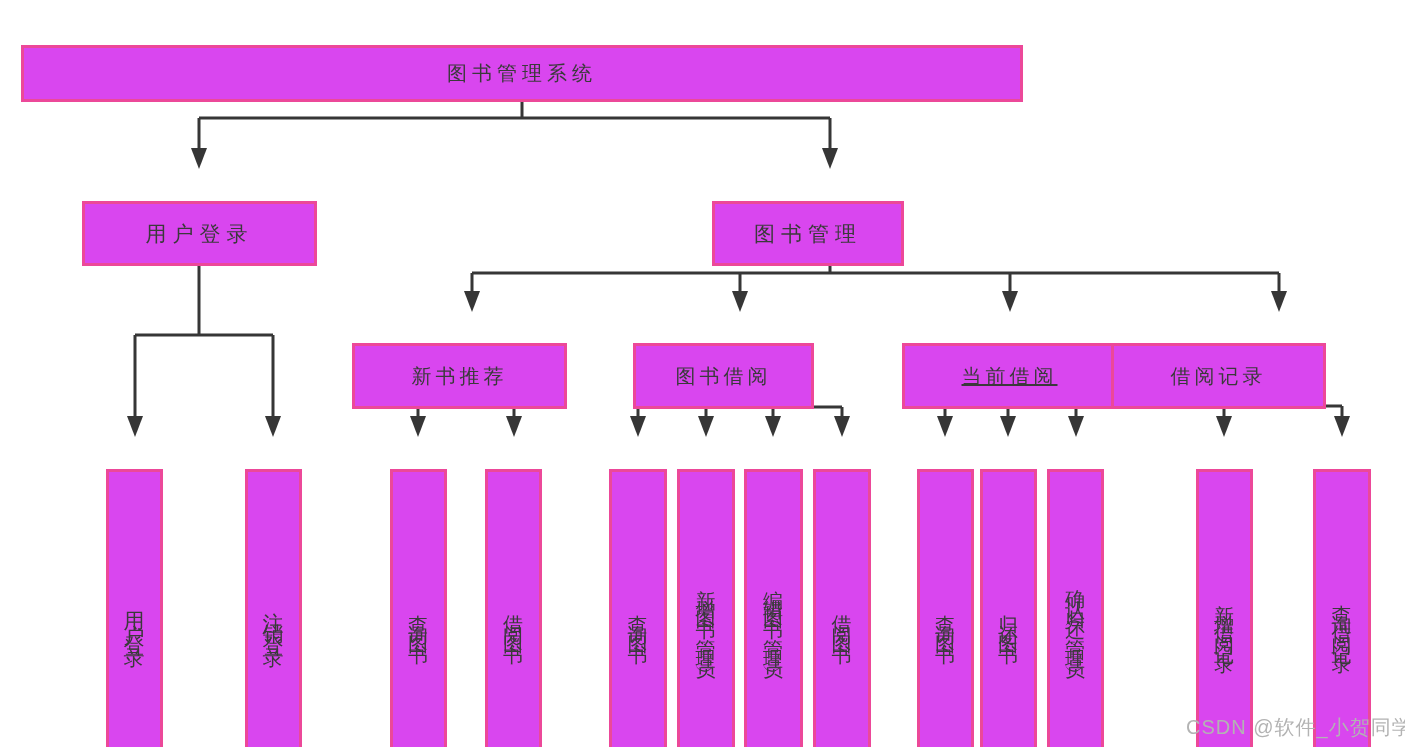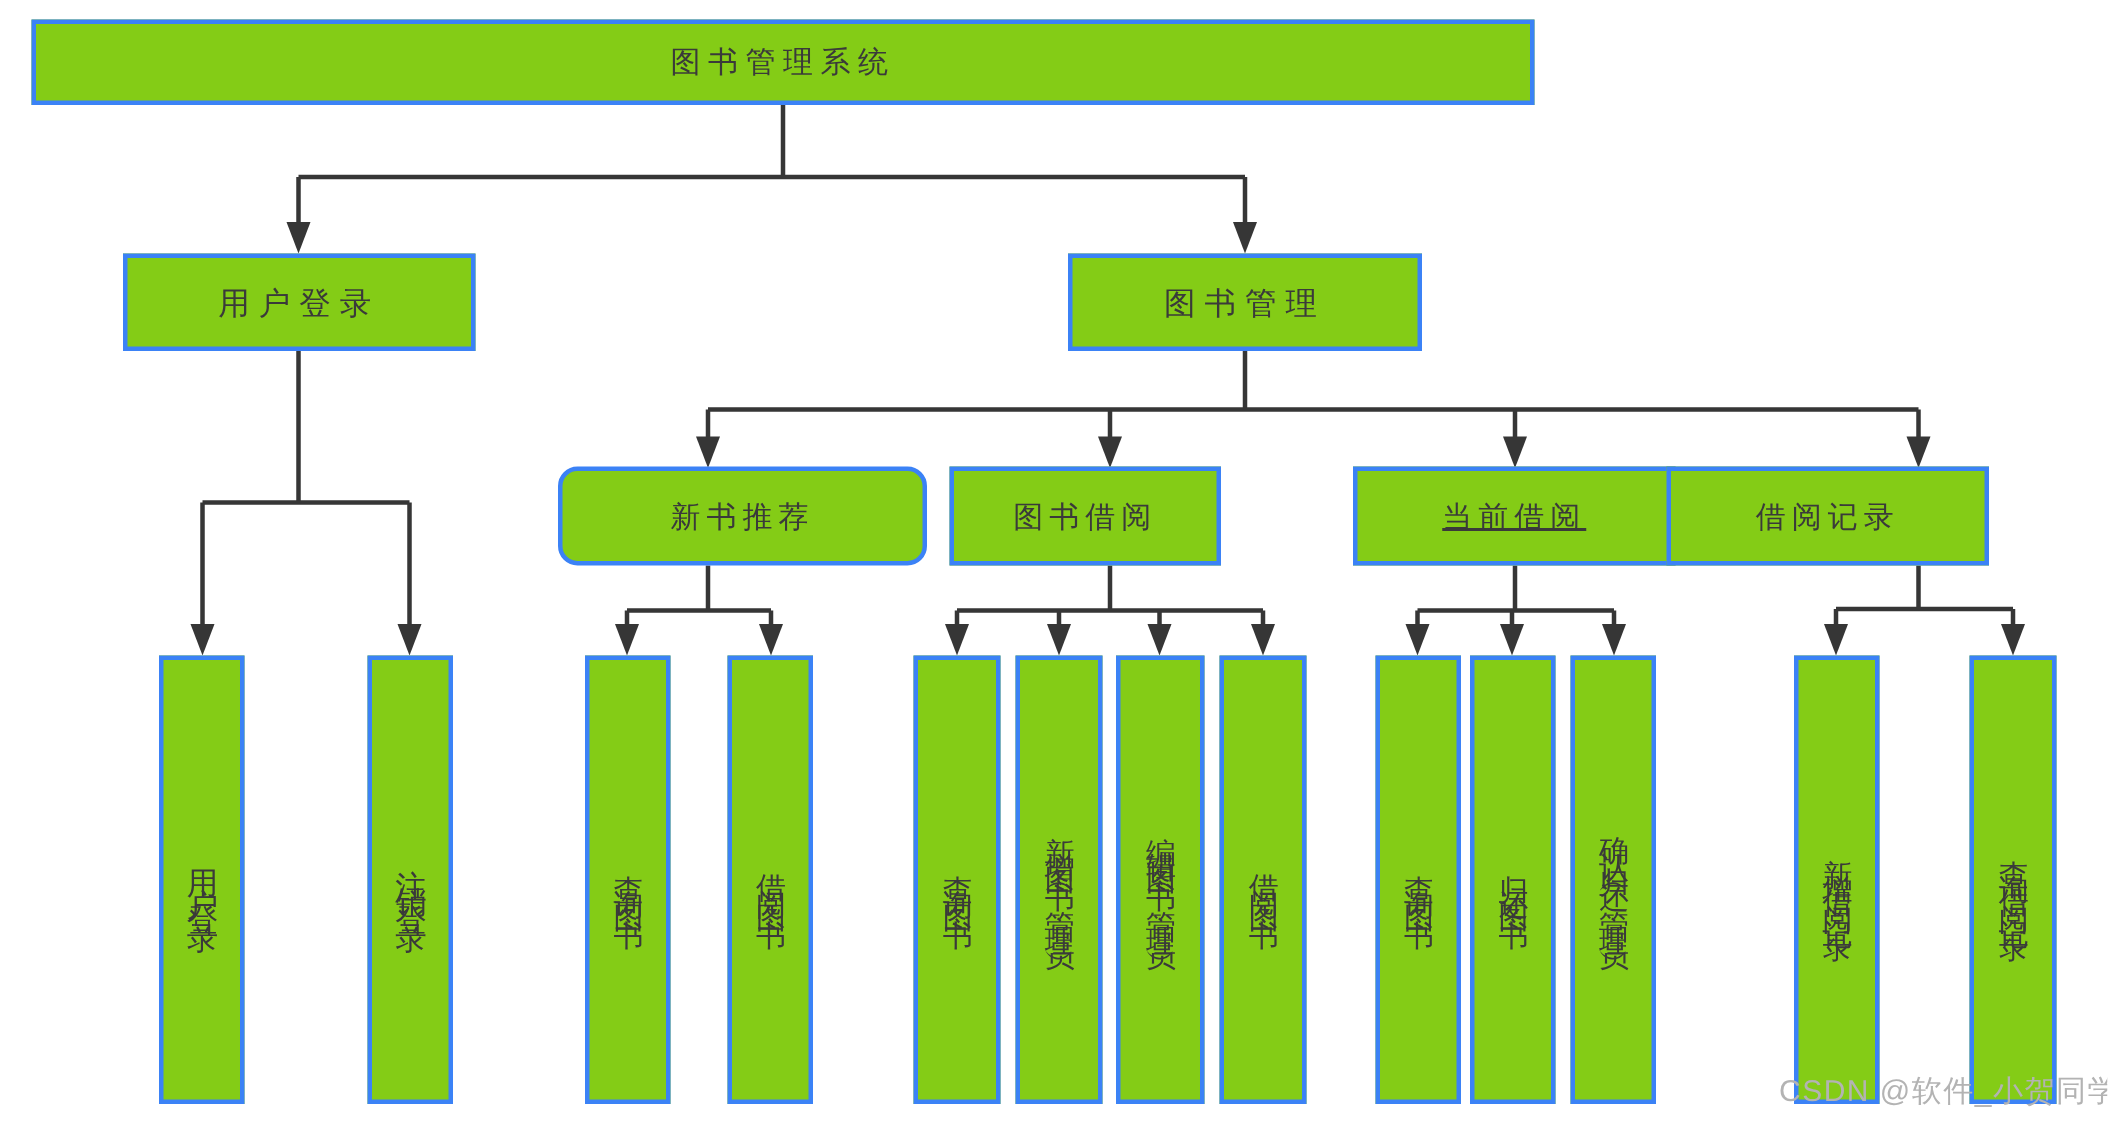--- a/index.html
+++ b/index.html
@@ -2,29 +2,29 @@
 <html><head>
 <meta charset="utf-8">
 <style>
   html,body{margin:0;padding:0;background:#fff;}
   .stage{
     position:relative;width:1405px;height:747px;background:#fff;
     font-family:"Liberation Sans","DejaVu Sans",sans-serif;color:#3a3a3a;overflow:hidden;
   }
   .wires{position:absolute;left:0;top:0;z-index:1;}
   .node{
-    position:absolute;background:#84cc16;border:3px solid #3b82f6;box-sizing:border-box;
-    display:flex;align-items:center;justify-content:center;z-index:2;
+    position:absolute;background:#d946ef;border:3px solid #ec4899;box-sizing:border-box;
+    display:flex;align-items:center;justify-content:center;z-index:2;margin-top:32px;
   }
   .root{left:21px;top:13px;width:1002px;height:57px;font-size:20px;letter-spacing:5px;}
   .l2{top:169px;height:65px;font-size:21px;letter-spacing:6px;}
   .l2a{left:82px;width:235px;}
-  .l2b{left:712px;width:236px;}
+  .l2b{left:712px;width:192px;}
   .l3{top:311px;height:66px;font-size:20px;letter-spacing:4px;}
-  .l3a{left:372px;width:246px;border-radius:13px;}
+  .l3a{left:352px;width:215px;}
   .l3b{left:633px;width:181px;}
   .l3c{left:902px;width:215px;text-decoration:underline;}
   .l3d{left:1111px;width:215px;}
   .leaf{top:437px;height:299px;}
   .vtext{
     writing-mode:vertical-rl;text-orientation:mixed;
     font-size:20px;letter-spacing:10px;white-space:nowrap;line-height:1.1;
   }
   .big .vtext{font-size:21px;letter-spacing:12px;}
   .watermark{

